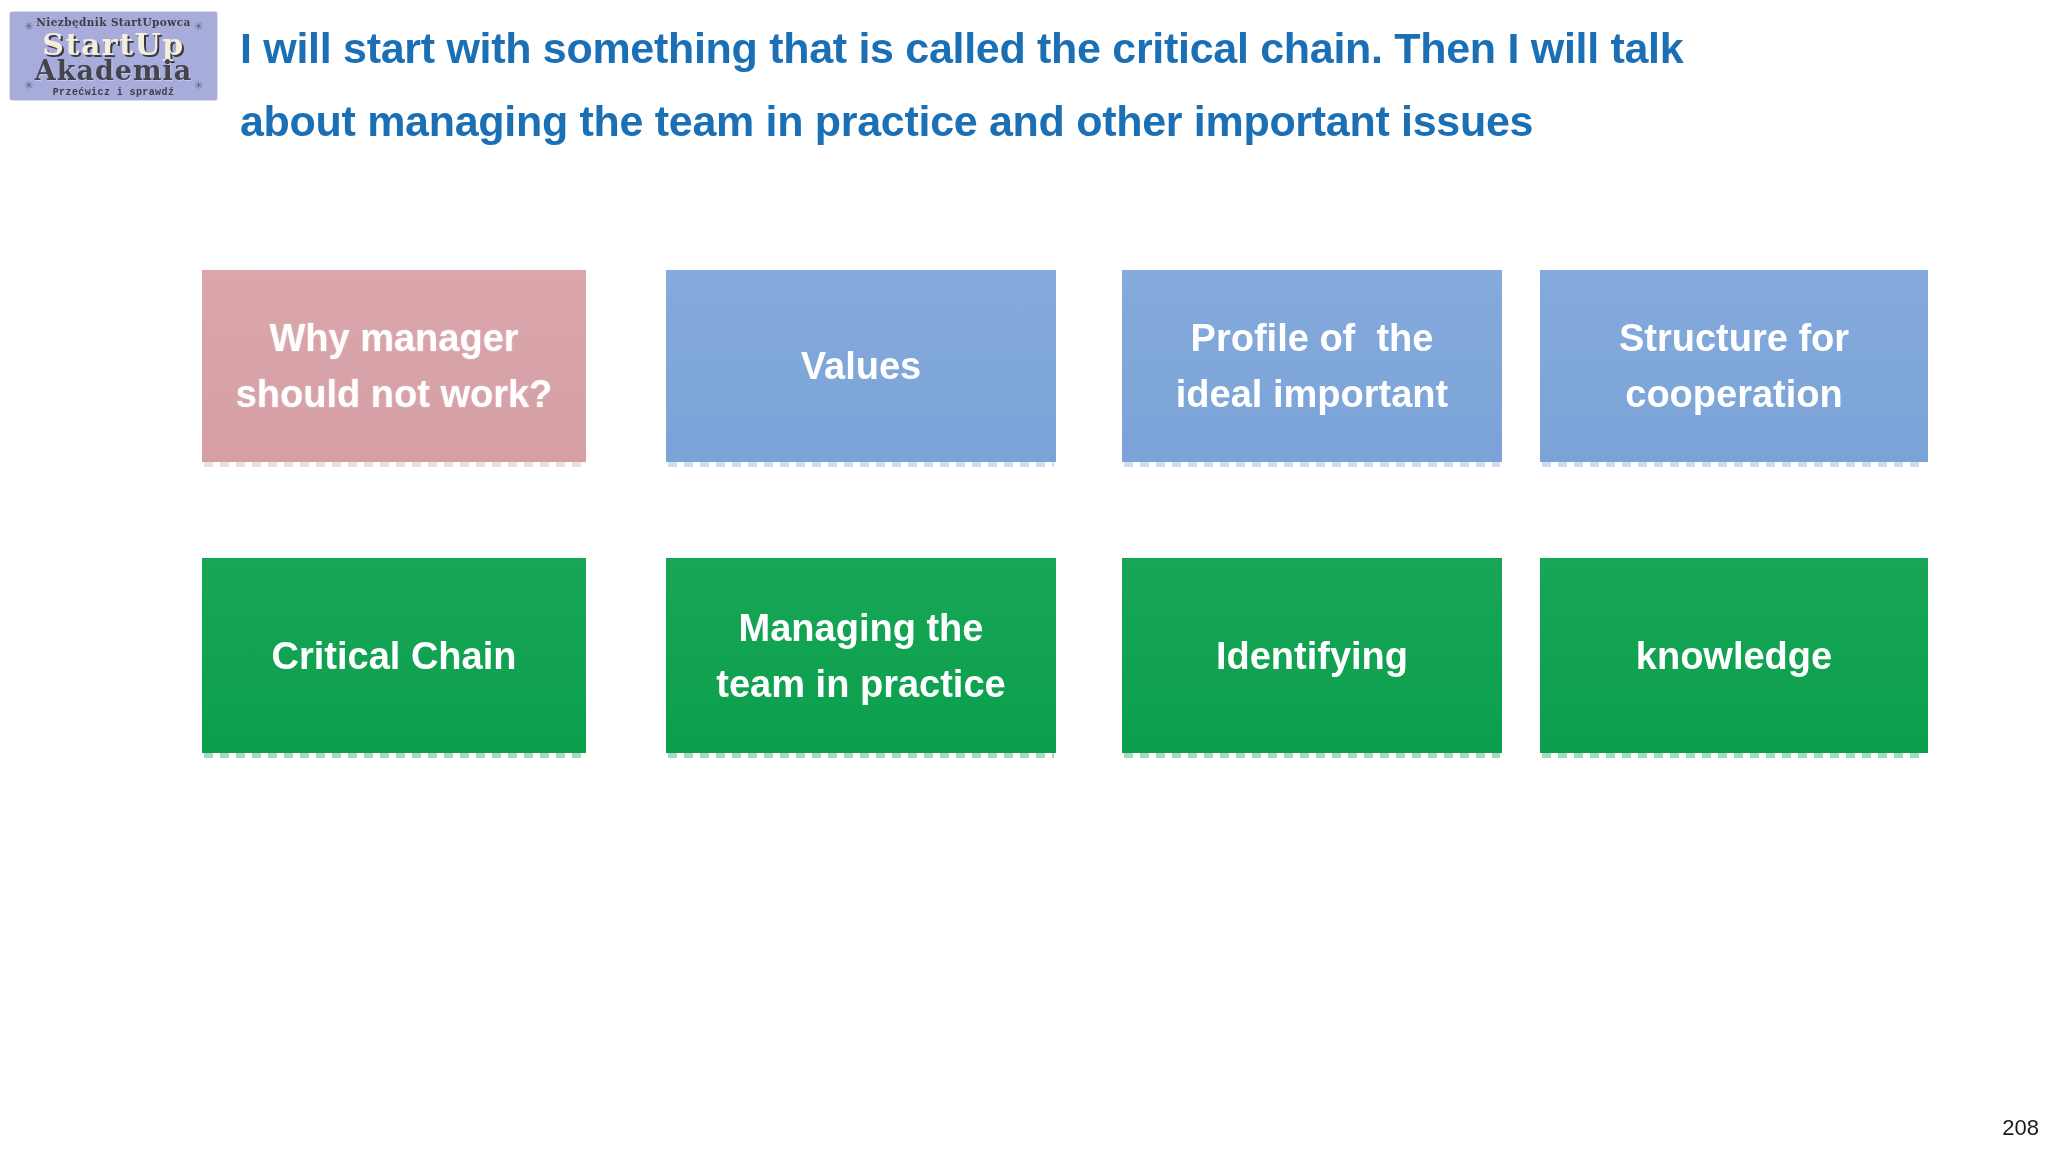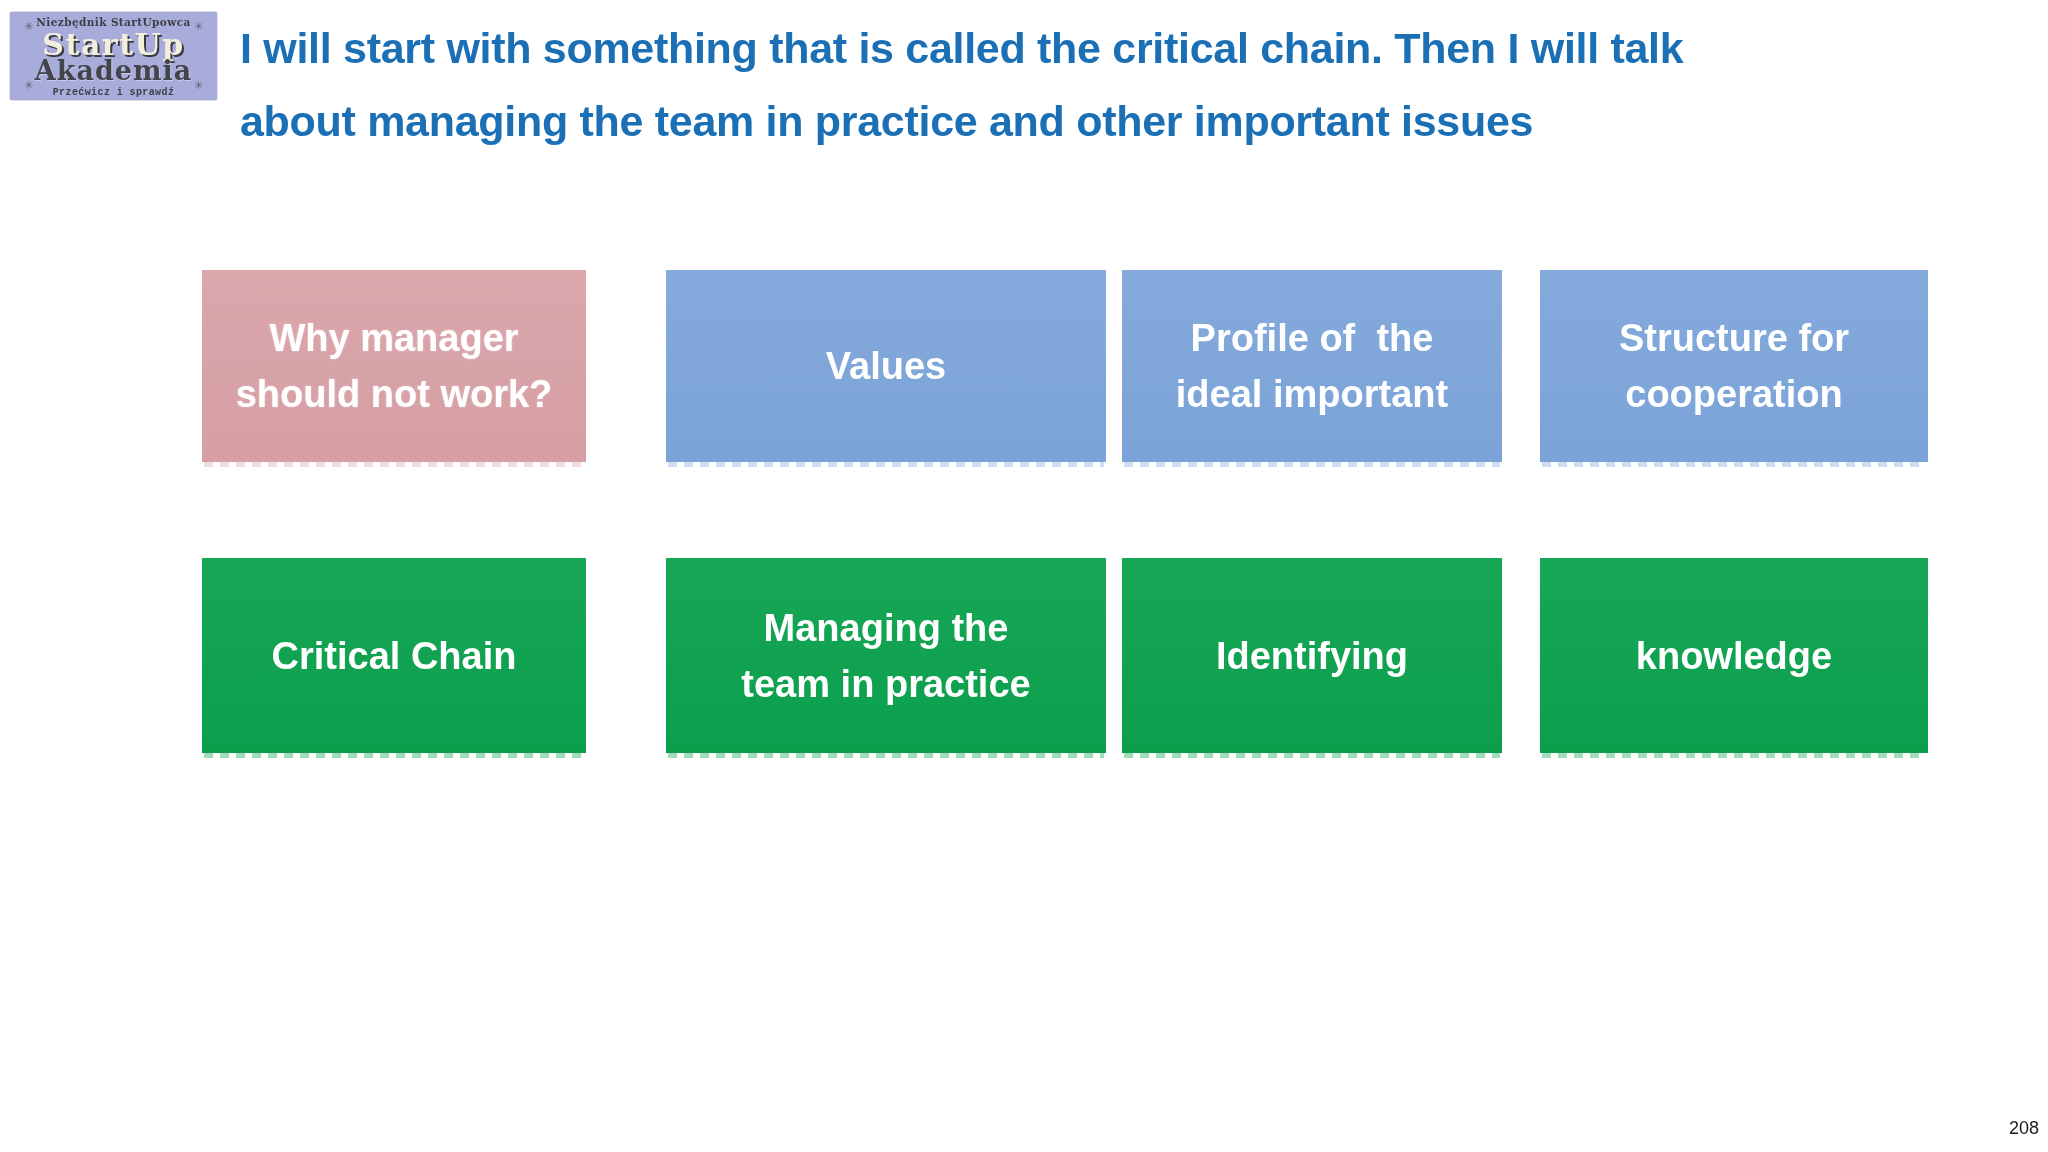--- a/index.html
+++ b/index.html
@@ -71,31 +71,31 @@
     content:"";position:absolute;top:100%;left:2px;right:2px;height:5px;
     background:repeating-linear-gradient(90deg,var(--c) 0 9px,transparent 9px 16px);
     opacity:.38;
   }
   .box .line{white-space:pre;}
   .box .line:empty{display:none;}
 
   .r1{top:270px;height:192px;}
   .r2{top:558px;height:195px;}
   .c1{left:202px;width:384px;}
-  .c2{left:666px;width:440px;}
+  .c2{left:666px;width:390px;}
   .c3{left:1122px;width:380px;}
   .c4{left:1540px;width:388px;}
 
   
   .soft .line{text-shadow:0 0 2px rgba(255,255,255,.45);}
 
   
   .page-number{
     position:absolute;right:9px;bottom:13px;
-    font-size:18px;color:#1a1a1a;line-height:22px;
+    font-size:22px;color:#1a1a1a;line-height:22px;
   }
 </style>
 </head>
 <body>
 
 <div class="slide">
 
   <div class="logo" style="--logo-bg: #A8ACDB;">
     <span class="screw tl">✳</span>
     <span class="screw tr">✳</span>

